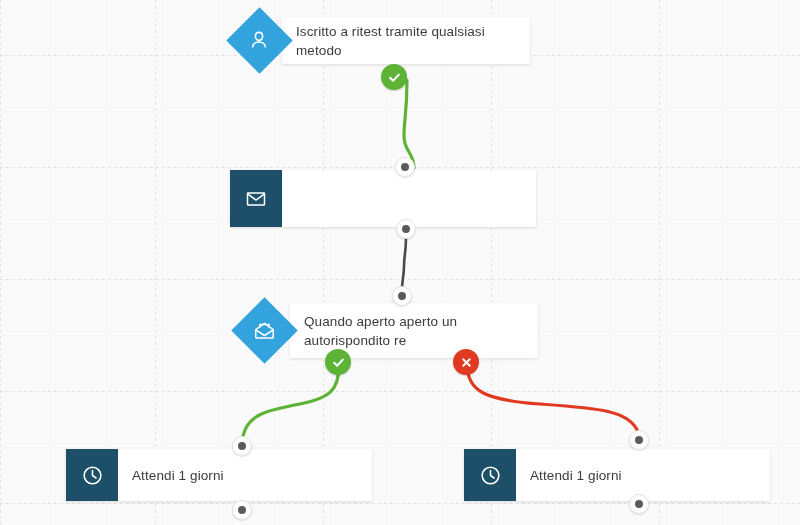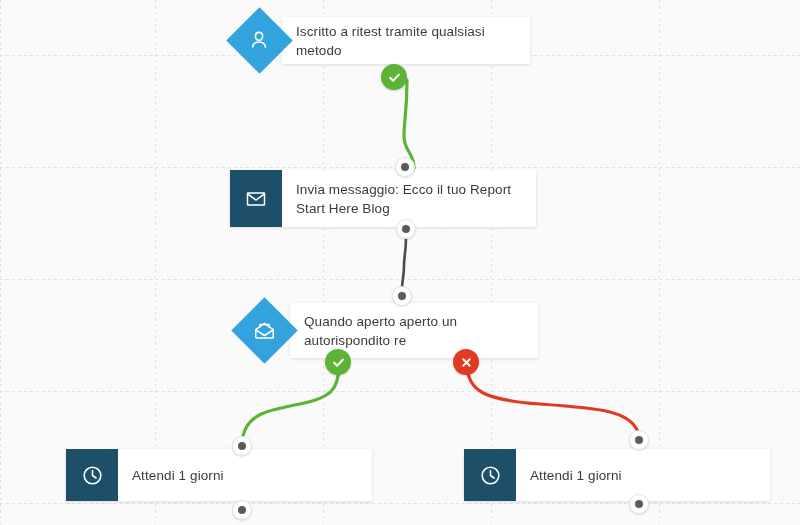--- a/index.html
+++ b/index.html
@@ -205,23 +205,20 @@
     </div>
   </div>
 
   <div class="node" style="left:230px; top:170px; width:306px; height:57px;">
     <div class="icon-square">
       <svg width="24" height="24" viewBox="0 0 24 24" fill="none" stroke="#ffffff" stroke-width="1.5">
         <rect x="3.5" y="6" width="17" height="12" rx="0.6"></rect>
         <path d="M3.5 6.8l8.5 6.2 8.5-6.2"></path>
       </svg>
     </div>
-    <div class="card-body">
-      <span class="card-text">Invia messaggio: Ecco il tuo Report Start Here Blog</span>
-    </div>
   </div>
 
   <div class="node" style="left:290px; top:303px; width:248px; height:55px;">
     <div class="card-body">
       <span class="card-text">Quando aperto aperto un autorispondito re</span>
     </div>
   </div>
   <div class="icon-diamond-wrap" style="left:231px; top:297px;">
     <div class="icon-diamond"></div>
     <div class="icon-diamond-glyph">

